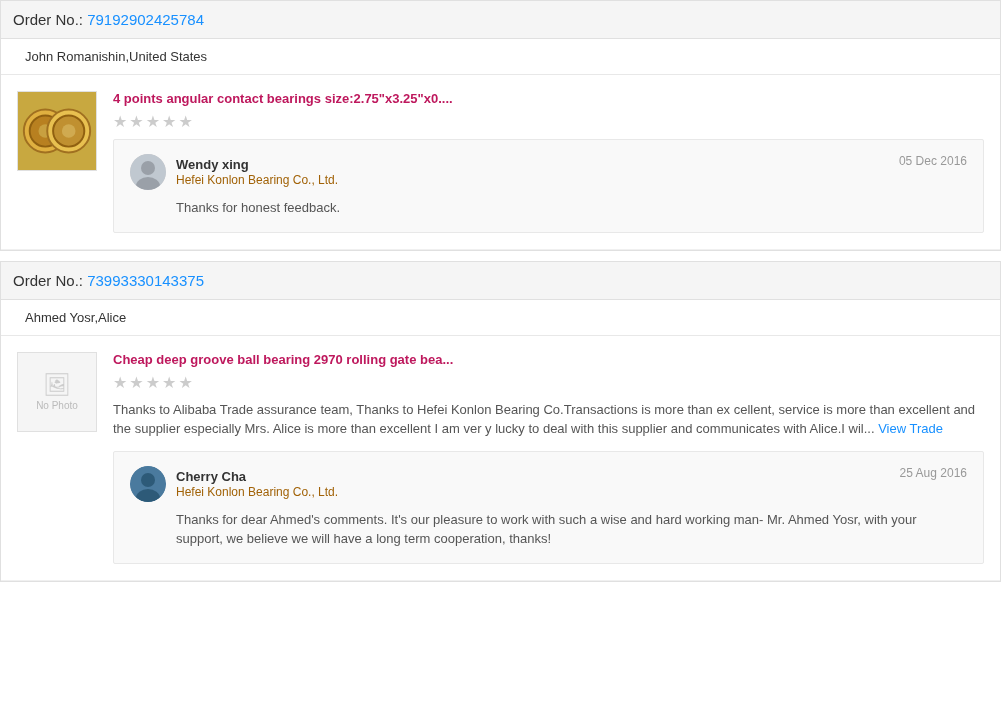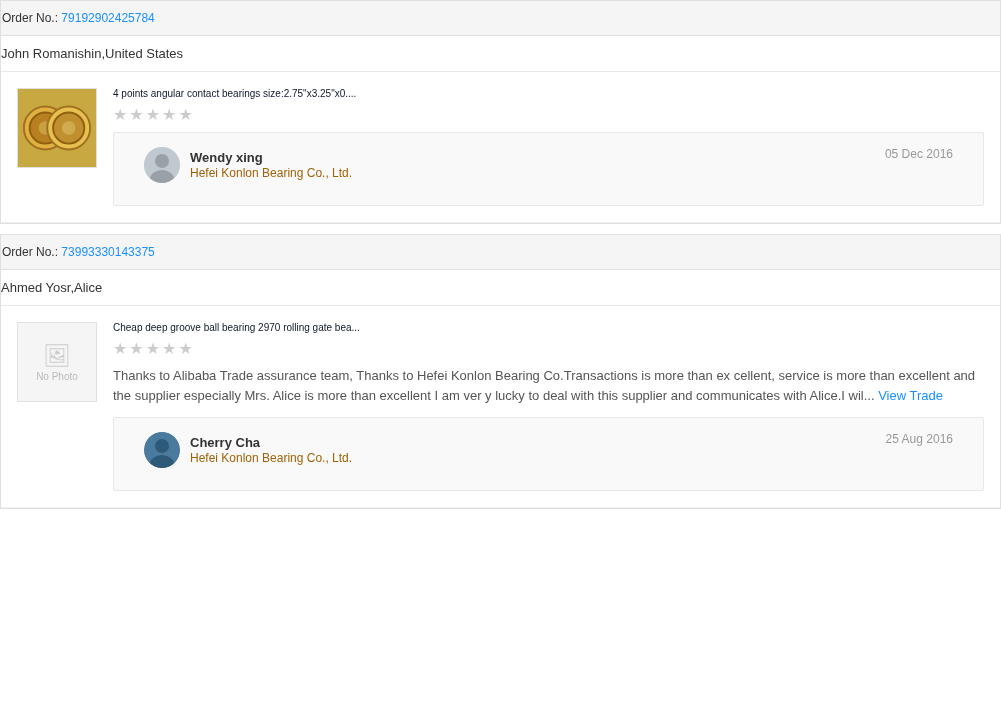--- a/index.html
+++ b/index.html
@@ -11,33 +11,33 @@
     }
 
     .order-block {
       border: 1px solid #e0e0e0;
       margin-bottom: 10px;
       background: #fff;
     }
 
     .order-header {
       background: #f5f5f5;
-      padding: 10px 1px;
+      padding: 10px 12px;
       border-bottom: 1px solid #e0e0e0;
-      font-size: 12px;
+      font-size: 15px;
       color: #333;
     }
 
     .order-header a {
       color: #1890ff;
       text-decoration: none;
     }
 
     .order-customer {
-      padding: 10px 0;
+      padding: 10px 24px;
       font-size: 13px;
       color: #333;
       border-bottom: 1px solid #e8e8e8;
     }
 
     .review-item {
       display: flex;
       padding: 16px;
       gap: 16px;
       border-bottom: 1px solid #f0f0f0;
@@ -73,24 +73,24 @@
       font-size: 22px;
       color: #ccc;
       margin-bottom: 2px;
     }
 
     .review-content {
       flex: 1;
     }
 
     .product-title {
-      font-size: 10px;
-      color: #0f172a;
+      font-size: 13px;
+      color: #be185d;
       margin-bottom: 6px;
-      font-weight: normal;
+      font-weight: bold;
     }
 
     .star-rating {
       display: flex;
       gap: 2px;
       margin-bottom: 8px;
     }
 
     .star {
       color: #ccc;
@@ -107,21 +107,21 @@
     .view-more {
       color: #1890ff;
       cursor: pointer;
       text-decoration: none;
     }
 
     .reply-box {
       background: #f9f9f9;
       border: 1px solid #e8e8e8;
       border-radius: 2px;
-      padding: 14px 30px;
+      padding: 14px 16px;
       margin-top: 4px;
     }
 
     .reply-header {
       display: flex;
       justify-content: space-between;
       align-items: flex-start;
       margin-bottom: 8px;
     }
 
@@ -226,20 +226,21 @@
     <ellipse cx="18" cy="32" rx="12" ry="9" fill="#9aa0a8"></ellipse>
   </svg></div>
                 </div>
                 <div>
                   <div class="author-name">Wendy xing</div>
                   <div class="author-company">Hefei Konlon Bearing Co., Ltd.</div>
                 </div>
               </div>
               <div class="reply-date">05 Dec 2016</div>
             </div>
+            <div class="reply-text">Thanks for honest feedback.</div>
           </div>
         </div>
       </div>
     </div>
     <div class="order-block">
       <div class="order-header"><span>Order No.: </span><a href="#">73993330143375</a></div>
       <div class="order-customer">Ahmed Yosr,Alice</div>
       <div class="review-item">
         <div class="no-photo-box">
     <span class="no-photo-icon">🖼</span>
@@ -265,17 +266,18 @@
     <ellipse cx="18" cy="32" rx="12" ry="9" fill="#2d5a78"></ellipse>
   </svg></div>
                 </div>
                 <div>
                   <div class="author-name">Cherry Cha</div>
                   <div class="author-company">Hefei Konlon Bearing Co., Ltd.</div>
                 </div>
               </div>
               <div class="reply-date">25 Aug 2016</div>
             </div>
+            <div class="reply-text">Thanks for dear Ahmed's comments. It's our pleasure to work with such a wise and hard working man- Mr. Ahmed Yosr, with your support, we believe we will have a long term cooperation, thanks!</div>
           </div>
         </div>
       </div>
     </div>
   </div>
 
 </body></html>

